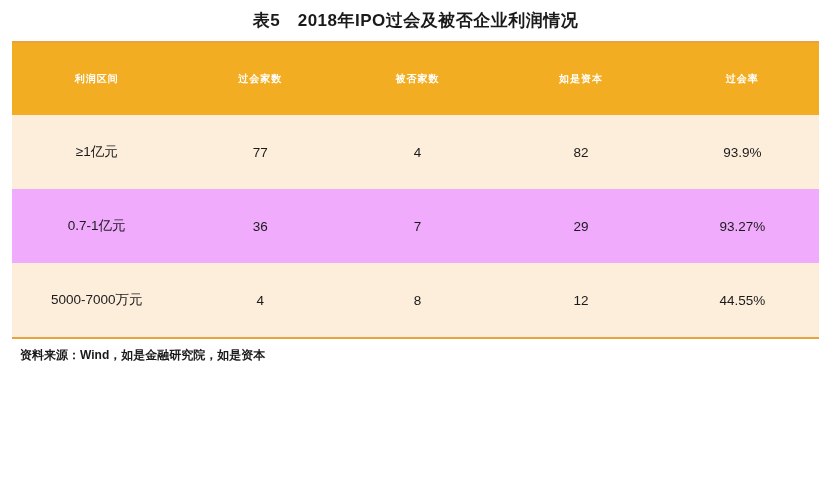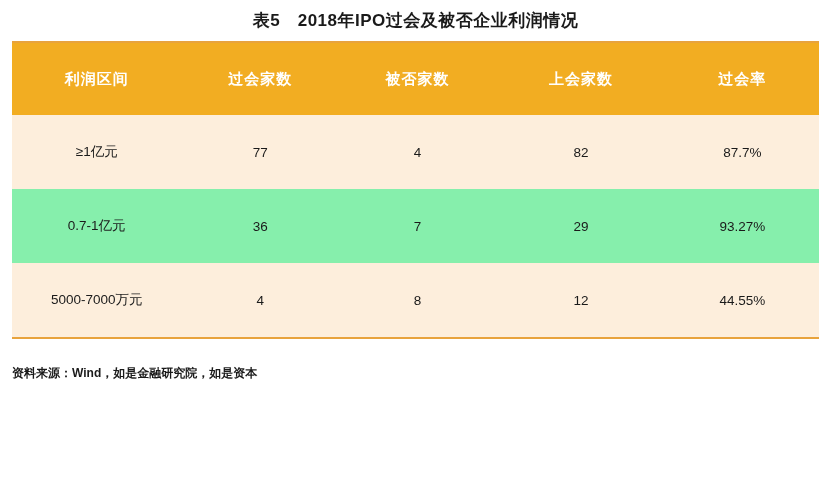--- a/index.html
+++ b/index.html
@@ -35,52 +35,52 @@
     border-bottom: 2px solid #e8a33d;
   }
   table.data {
     width: 100%;
     border-collapse: collapse;
     table-layout: fixed;
   }
   table.data th {
     background: #f2ad22;
     color: #ffffff;
-    font-size: 15px;
+    font-size: 10px;
     font-weight: bold;
     height: 70px;
     text-align: center;
     vertical-align: middle;
     letter-spacing: 1px;
     border: none;
   }
   table.data td {
     height: 72px;
     text-align: center;
     vertical-align: middle;
     font-size: 13.5px;
     color: #1a1a1a;
     border: none;
   }
   table.data tr.row-odd td {
     background: #fdeedc;
   }
   table.data tr.row-even td {
-    background: #86efac;
+    background: #f0abfc;
   }
   table.data td.first-col {
     font-size: 13.5px;
   }
   td.highlight {
     color: #e03020;
     font-weight: bold;
   }
   .source {
-    margin: 0 12px;
-    padding-top: 26px;
+    margin: 0 20px;
+    padding-top: 8px;
     font-size: 12px;
     color: #1a1a1a;
     font-weight: bold;
   }
   .col-1 { width: 21%; }
   .col-2 { width: 19.5%; }
   .col-3 { width: 19.5%; }
   .col-4 { width: 21%; }
   .col-5 { width: 19%; }
 </style>
@@ -98,31 +98,31 @@
           <col class="col-2">
           <col class="col-3">
           <col class="col-4">
           <col class="col-5">
       </colgroup>
       <thead>
         <tr>
           <th>利润区间</th>
           <th>过会家数</th>
           <th>被否家数</th>
-          <th>上会家数</th>
+          <th>如是资本</th>
           <th>过会率</th>
         </tr>
       </thead>
       <tbody>
         <tr class="row-odd">
           <td class="first-col">≥1亿元</td>
           <td>77</td>
           <td>4</td>
           <td>82</td>
-          <td>87.7%</td>
+          <td>93.9%</td>
         </tr>
         <tr class="row-even">
           <td class="first-col">0.7-1亿元</td>
           <td>36</td>
           <td>7</td>
           <td>29</td>
           <td>93.27%</td>
         </tr>
         <tr class="row-odd">
           <td class="first-col">5000-7000万元</td>

